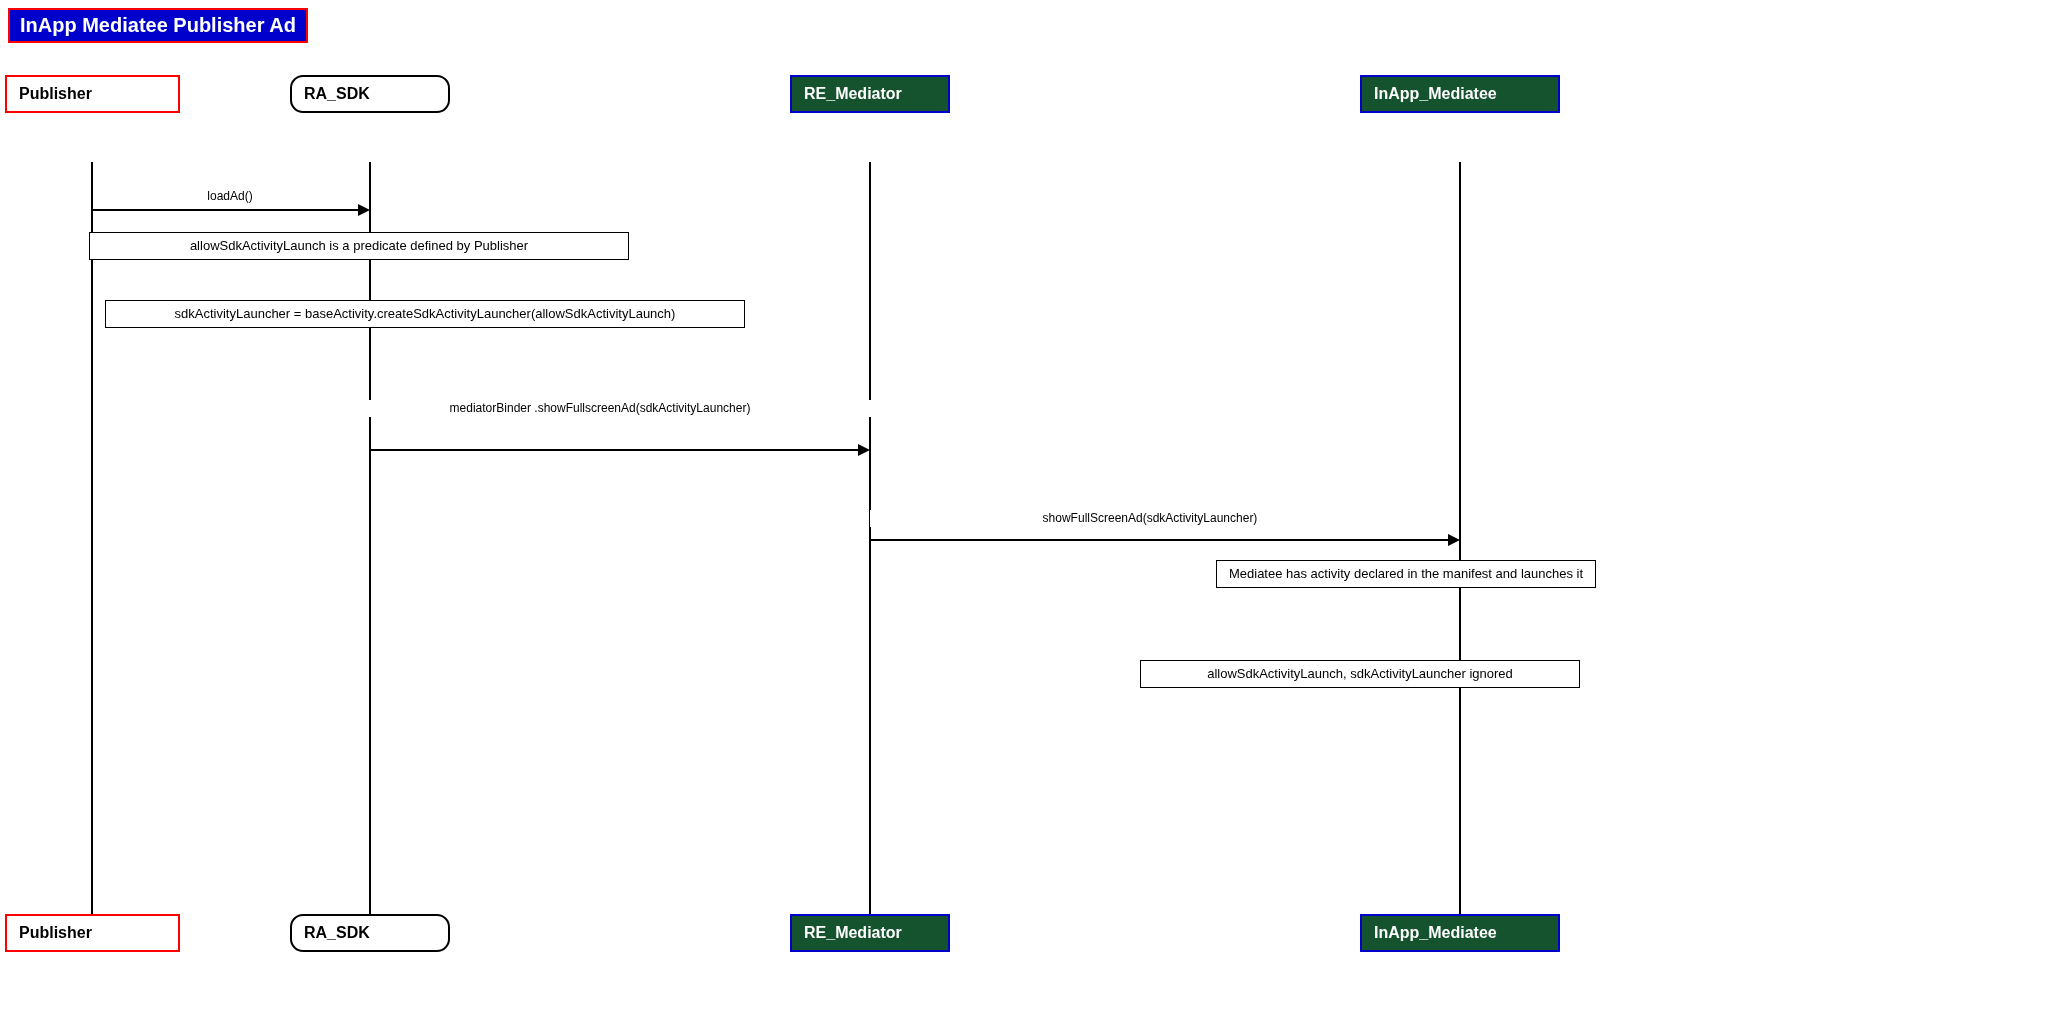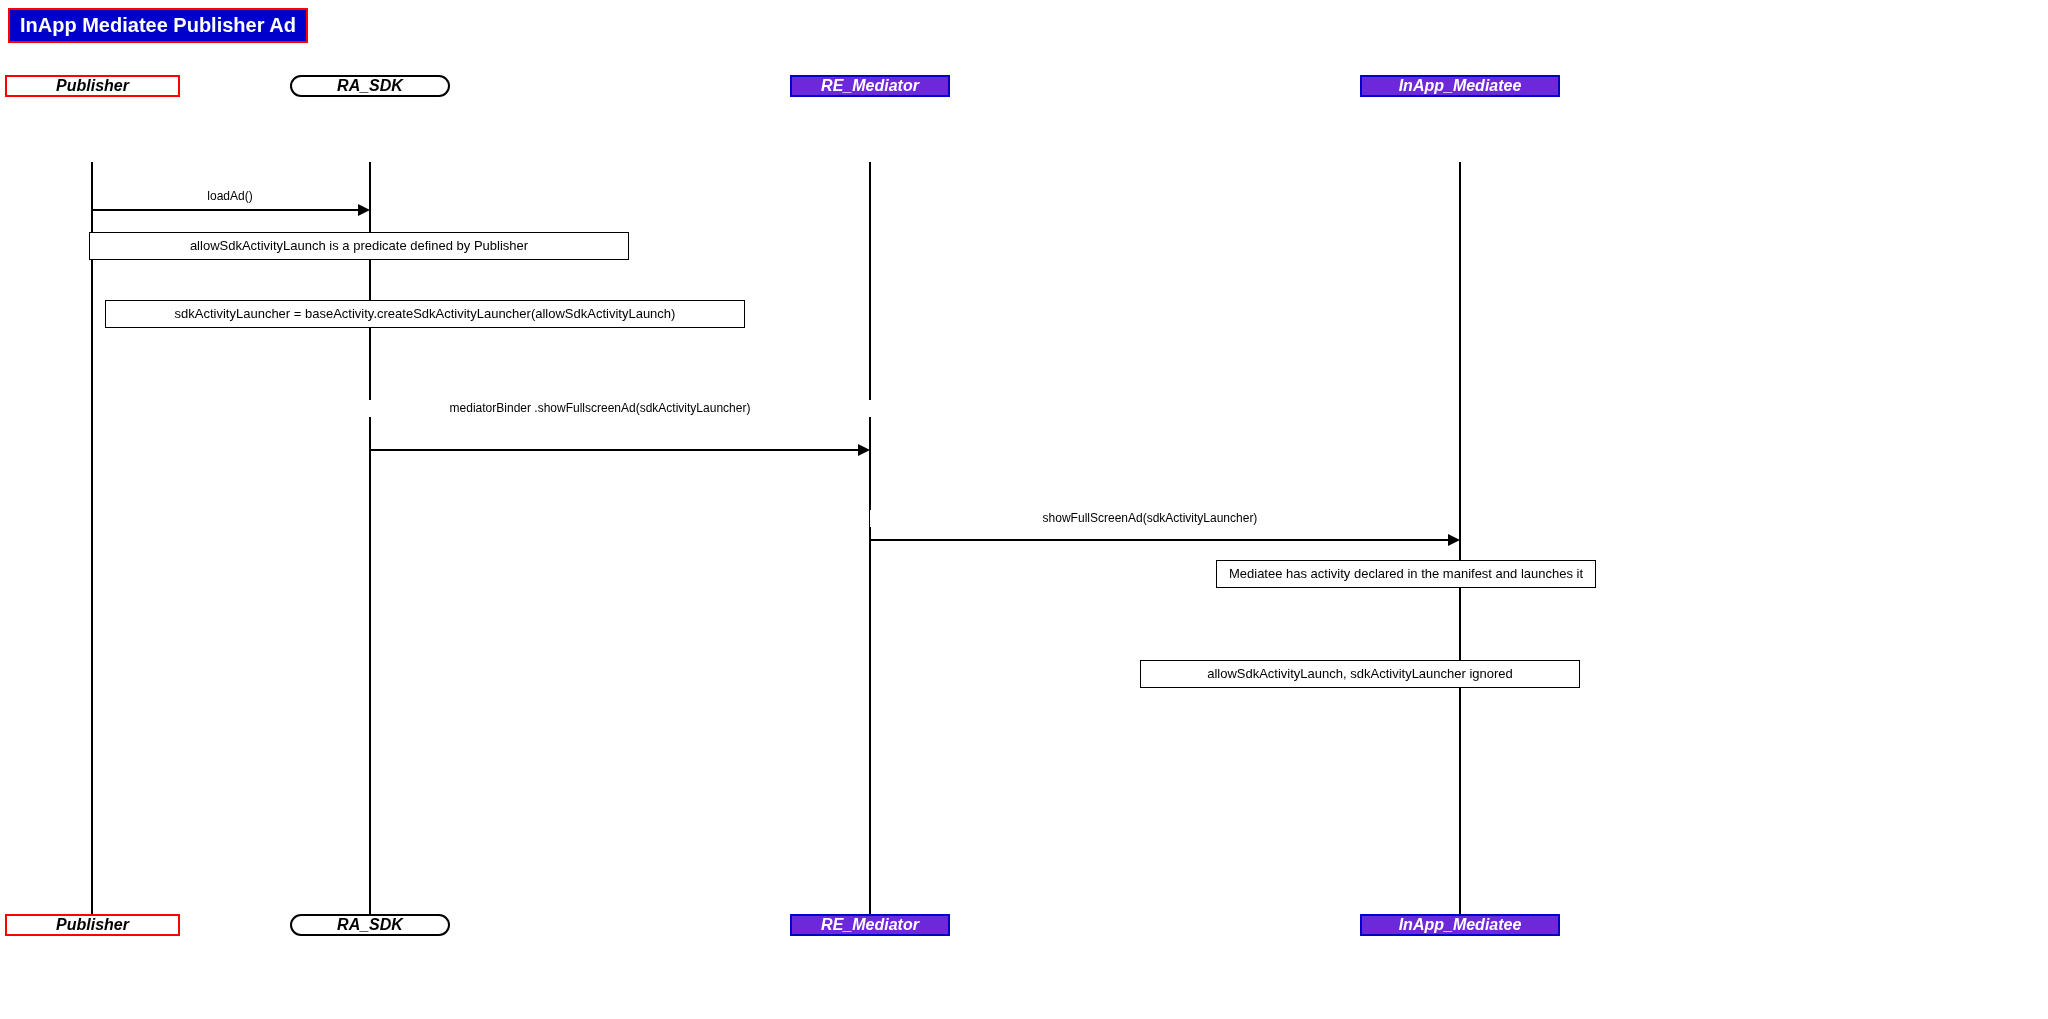--- a/index.html
+++ b/index.html
@@ -29,42 +29,41 @@
       color: #fff;
       font-size: 20px;
       font-weight: bold;
       padding: 4px 10px;
     }
 
     
     .actor {
       position: absolute;
       border: 2px solid;
-      text-align: center;
+      text-align: left;
       font-size: 16px;
       font-weight: bold;
-      padding: 0 12px;
-      font-style: italic;
+      padding: 8px 12px;
     }
 
     .actor-white {
       background: #fff;
       border-color: #000;
       color: #000;
       border-radius: 13px;
     }
 
     .actor-red {
       background: #fff;
       border-color: red;
       color: #000;
     }
 
     .actor-blue {
-      background: #6d28d9;
+      background: #14532d;
       border-color: #0000cc;
       color: #fff;
     }
 
     
     .msg-box {
       position: absolute;
       border: 1.5px solid #000;
       background: #fff;
       text-align: center;

